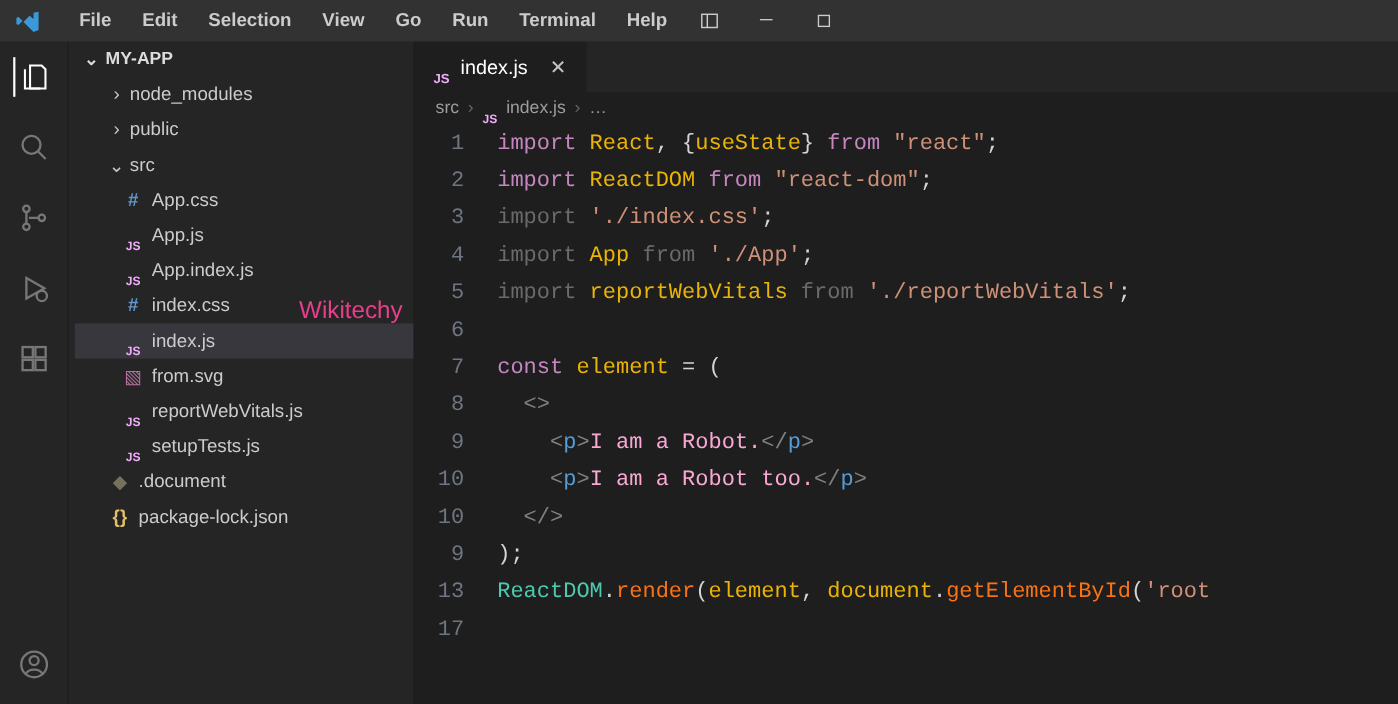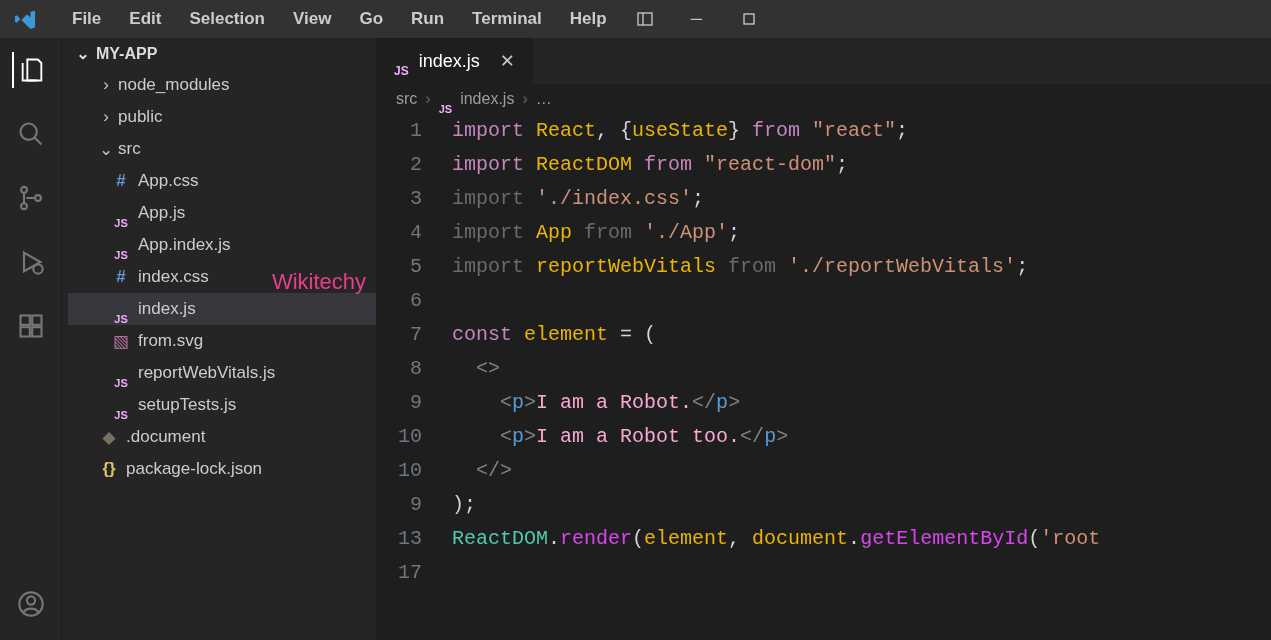--- a/index.html
+++ b/index.html
@@ -179,21 +179,21 @@
     background:#1e1e1e;
     user-select:none;
   }
   .code {
     flex:1;
     white-space:pre;
     color:#d4d4d4;
     padding-left: 6px;
   }
   .tk-kw { color:#c586c0; }      
-  .tk-fn { color:#d946ef; }      
+  .tk-fn { color:#f97316; }      
   .tk-var{ color:#eab308; }      
   .tk-cls{ color:#4ec9b0; }      
   .tk-str{ color:#ce9178; }      
   .tk-pun{ color:#d4d4d4; }
   .tk-tag{ color:#808080; }      
   .tk-tagn{ color:#569cd6; }     
   .tk-dim{ color:#6a6a6a; }
   .tk-txt{ color:#f9a8d4; }
   .guide { color:#404040; }
 </style>

